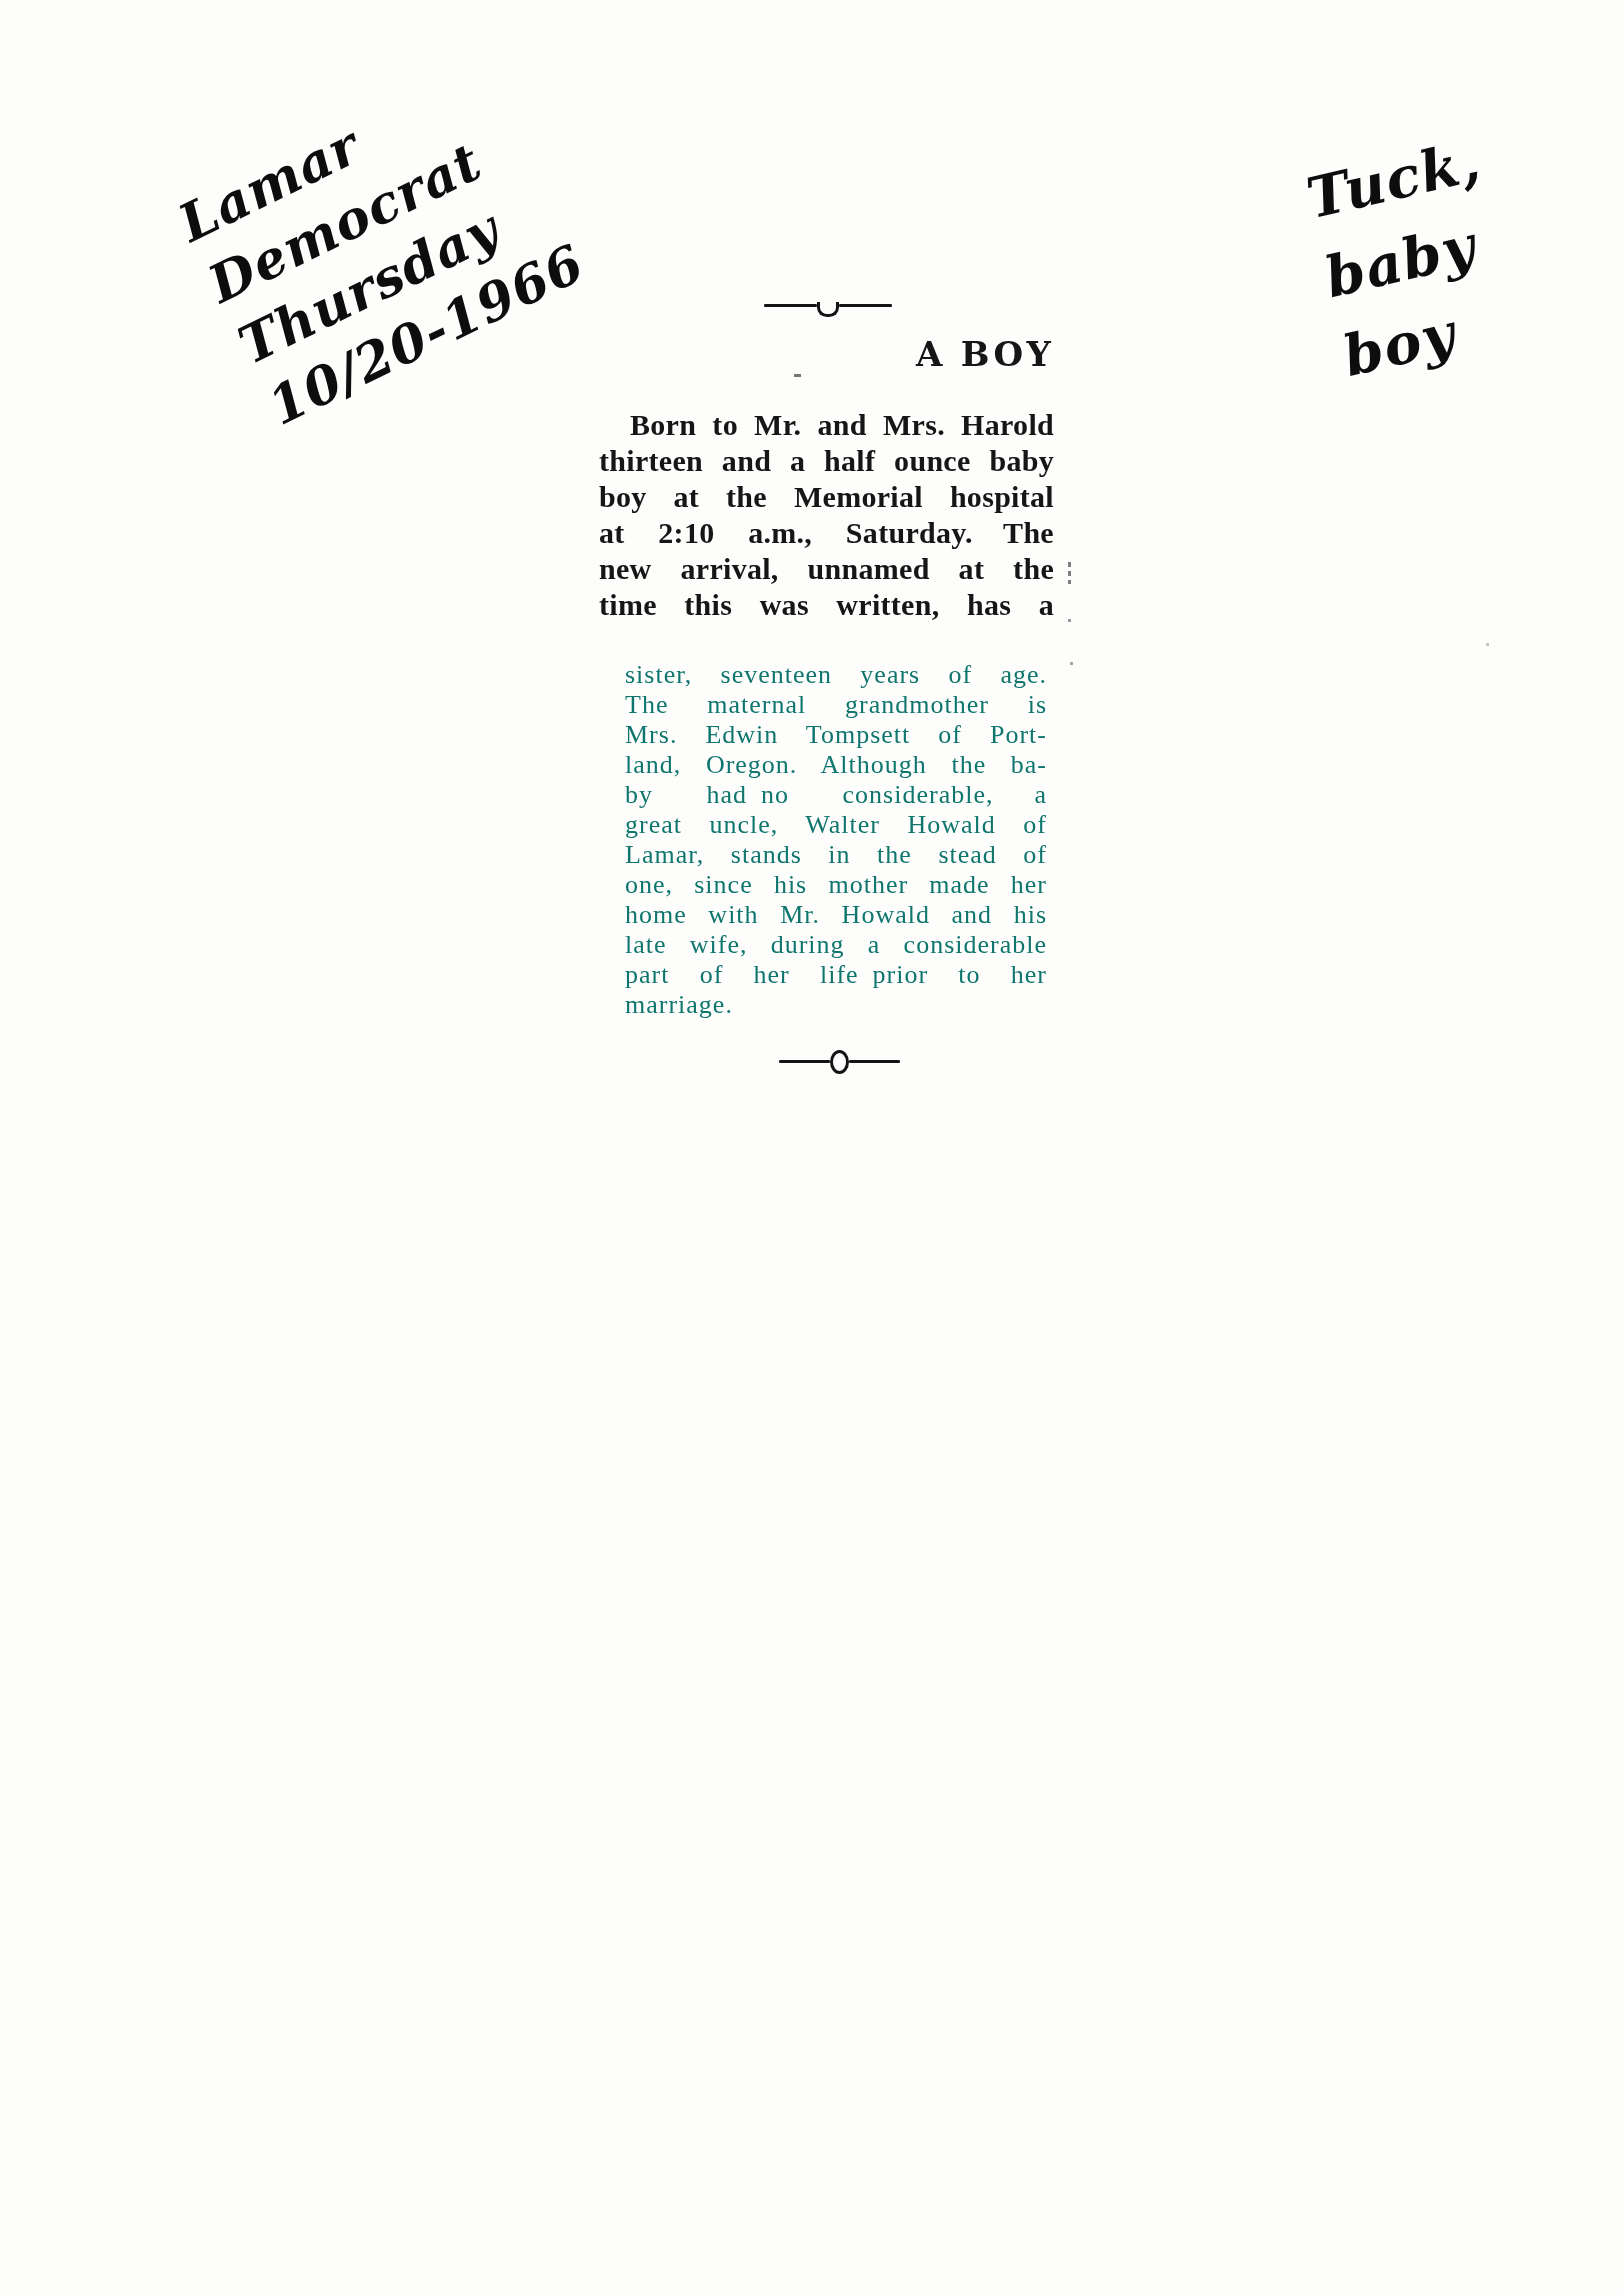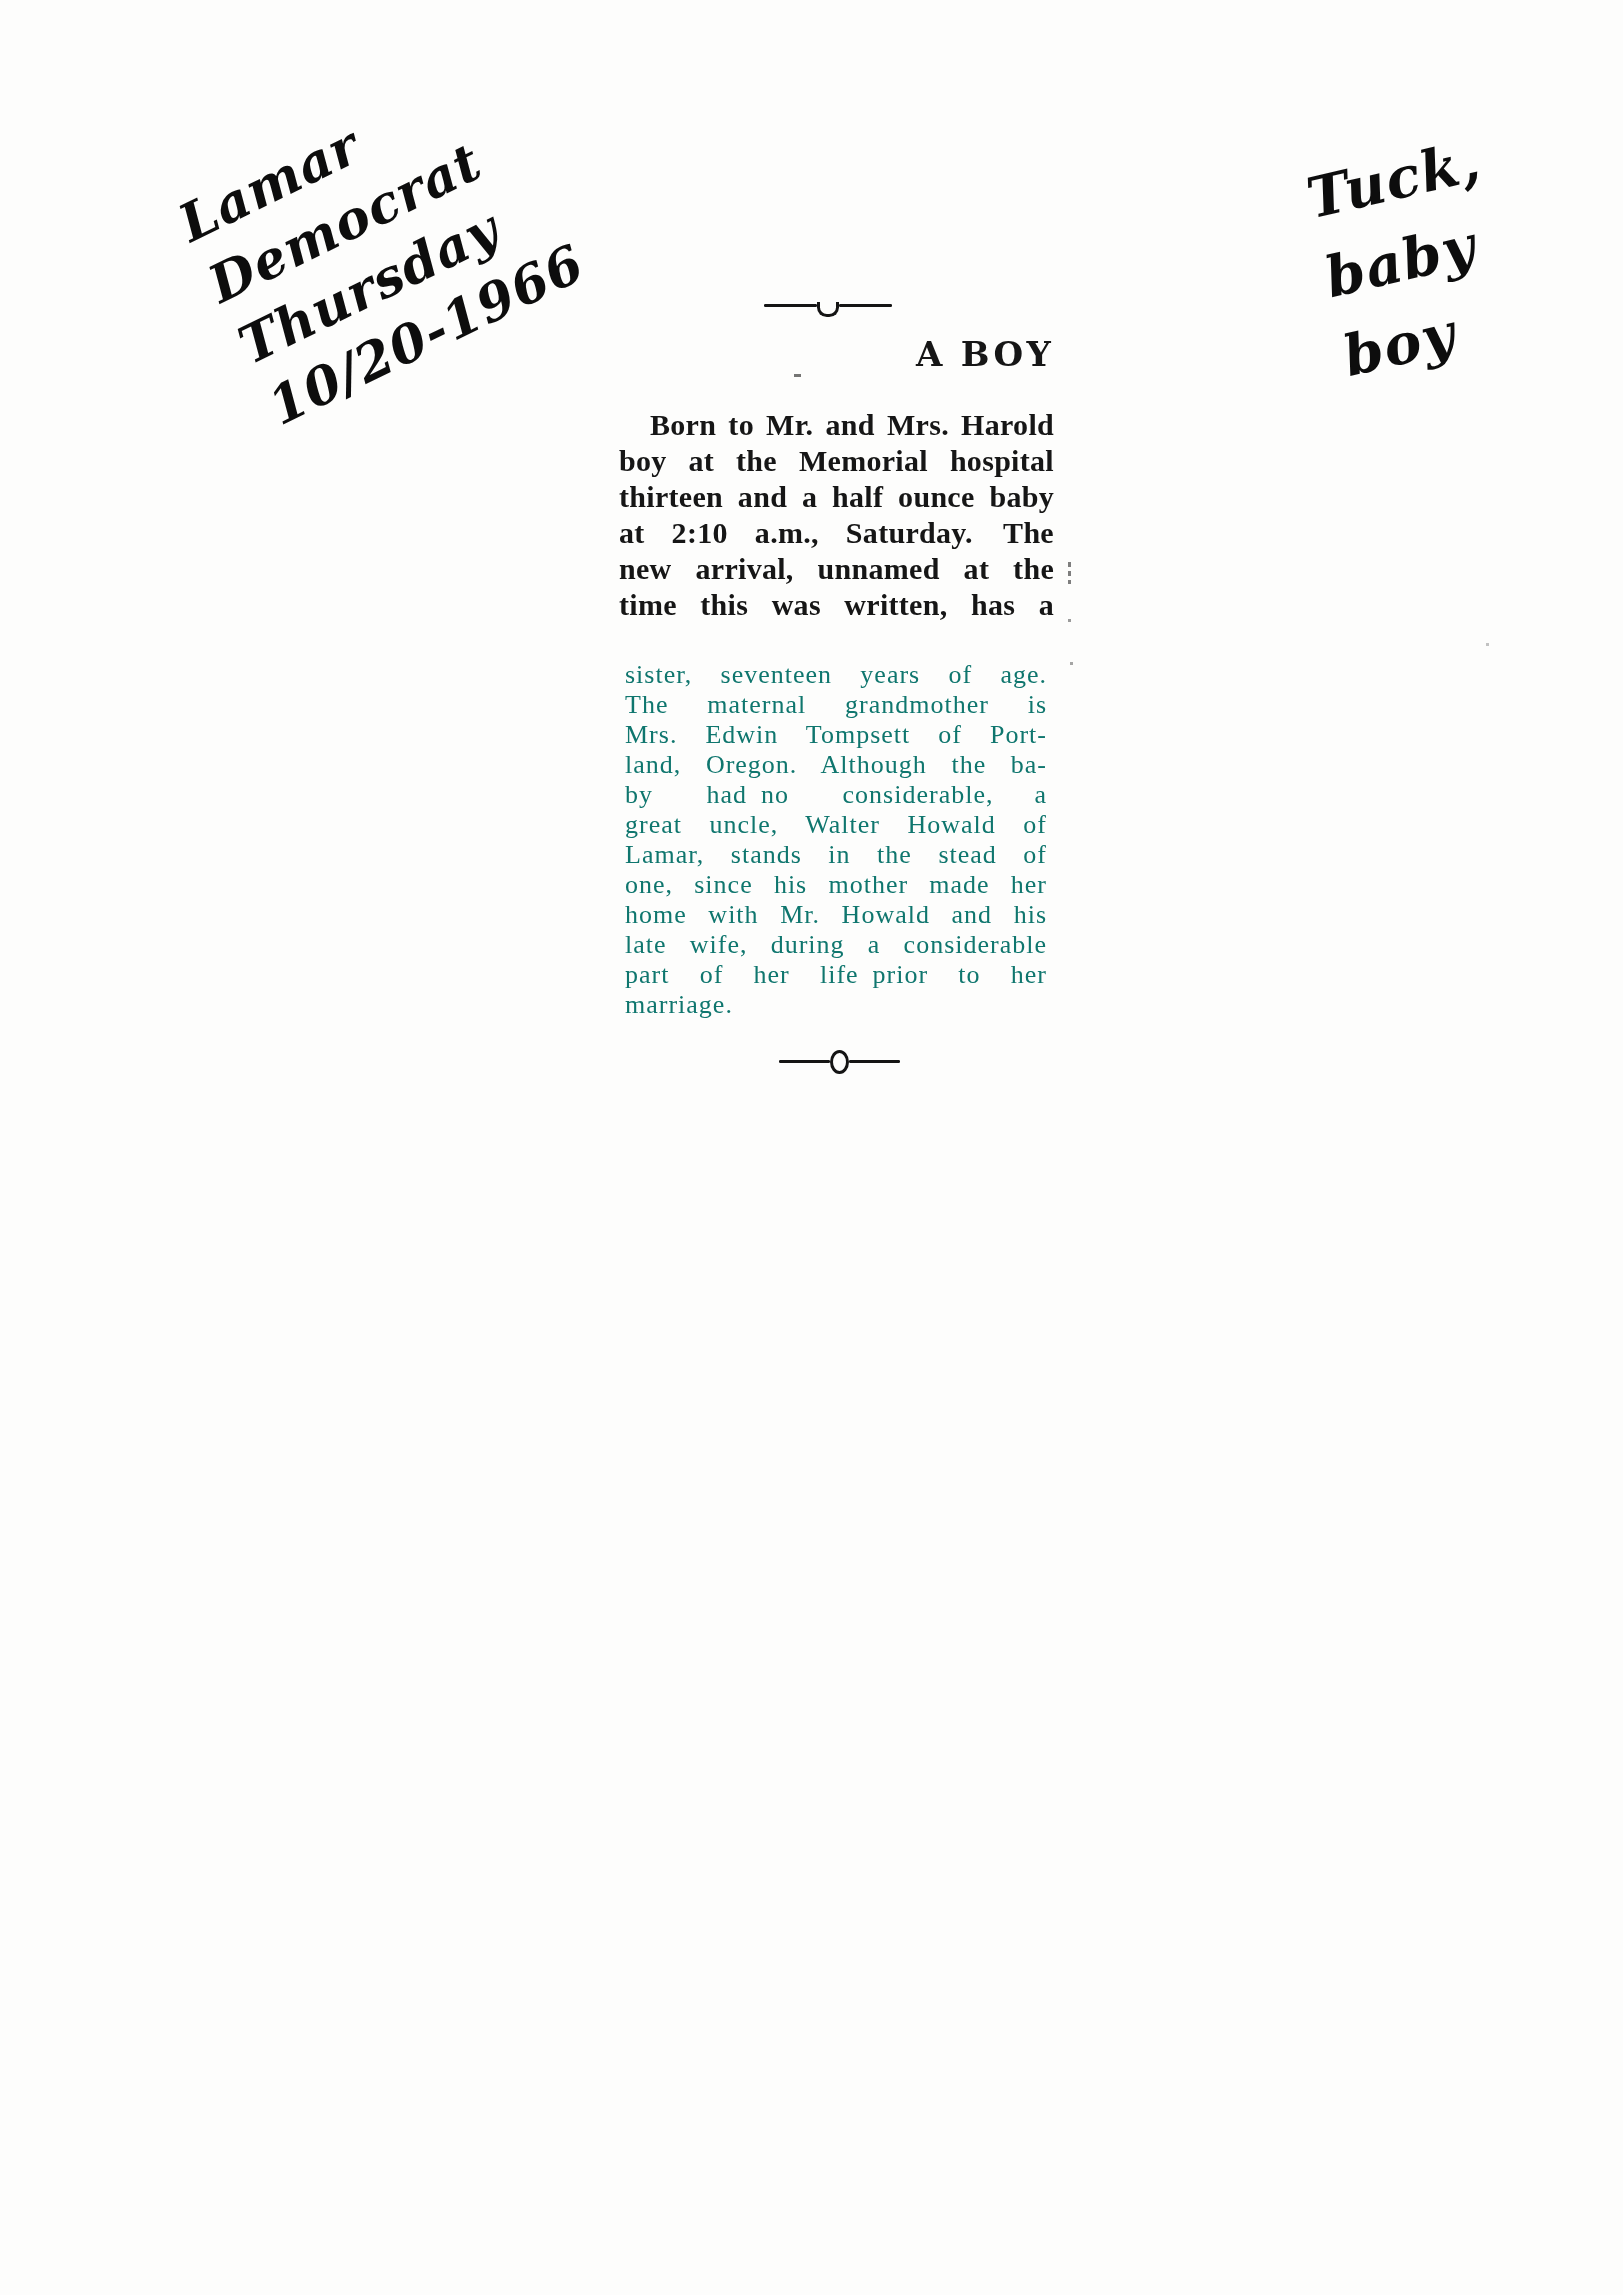--- a/index.html
+++ b/index.html
@@ -71,21 +71,21 @@
     font-family: "DejaVu Serif", serif;
   }
 
   .lead {
     position: absolute;
     top: 116px; left: 0; width: 455px;
     font-weight: bold;
     font-size: 30px;
     letter-spacing: 0.3px;
   }
-  .lead .tline { height: 36px; line-height: 36px; margin-left: 20px; }
+  .lead .tline { height: 36px; line-height: 36px; }
 
   .body-text {
     position: absolute;
     top: 369px; left: 26px; width: 422px;
     font-size: 26px;
     letter-spacing: 1px;
     color: #0f766e;
   }
   .body-text .tline { height: 30px; line-height: 30px; }
 
@@ -123,22 +123,22 @@
   <div class="divider divider-top">
     <span class="rule"></span>
     <span class="ornament"></span>
     <span class="rule"></span>
   </div>
 
   <div class="title">A BOY</div>
 
   <div class="lead">
       <div class="tline indent">Born to Mr. and Mrs. Harold</div>
+      <div class="tline">thirteen and a half ounce baby</div>
       <div class="tline">boy at the Memorial hospital</div>
-      <div class="tline">thirteen and a half ounce baby</div>
       <div class="tline">at 2:10 a.m., Saturday. The</div>
       <div class="tline">new arrival, unnamed at the</div>
       <div class="tline">time this was written, has a</div>
     </div>
 
   <div class="body-text">
       <div class="tline">sister, seventeen years of age.</div>
       <div class="tline">The maternal grandmother is</div>
       <div class="tline">Mrs. Edwin Tompsett of Port-</div>
       <div class="tline">land, Oregon. Although the ba-</div>

